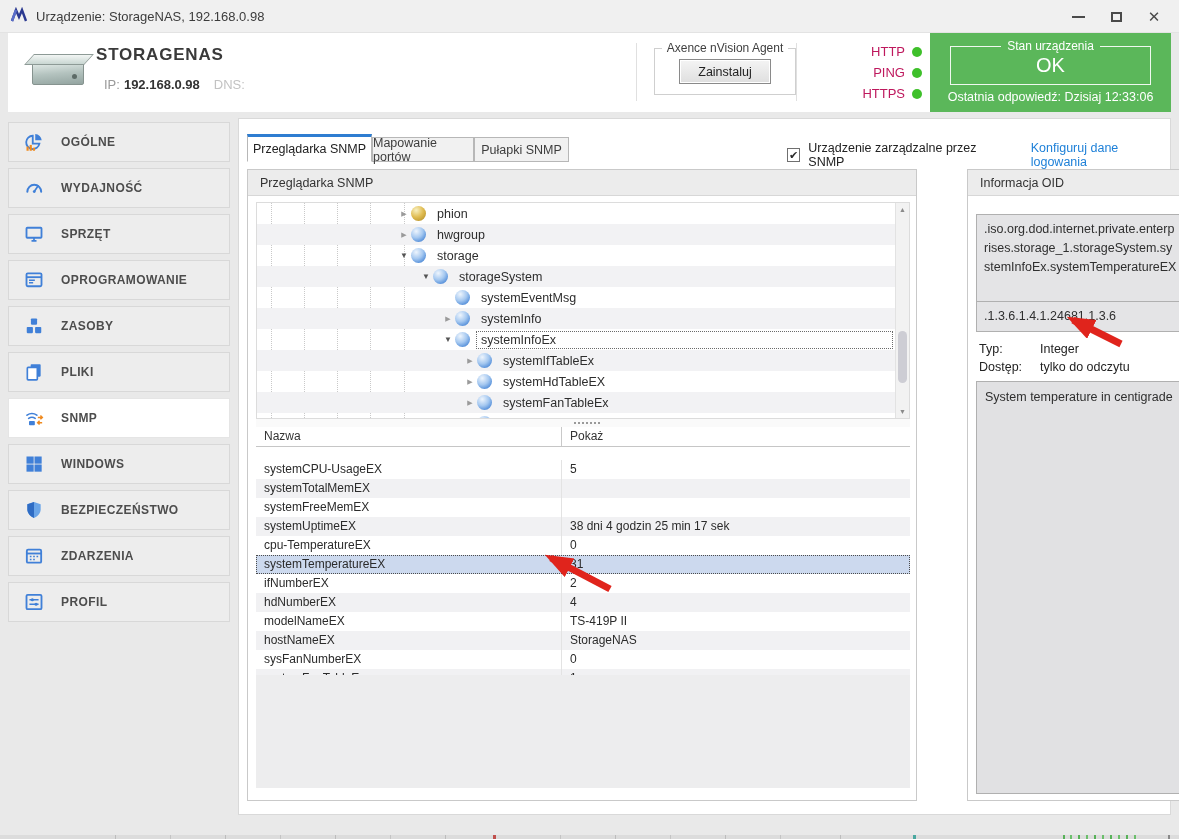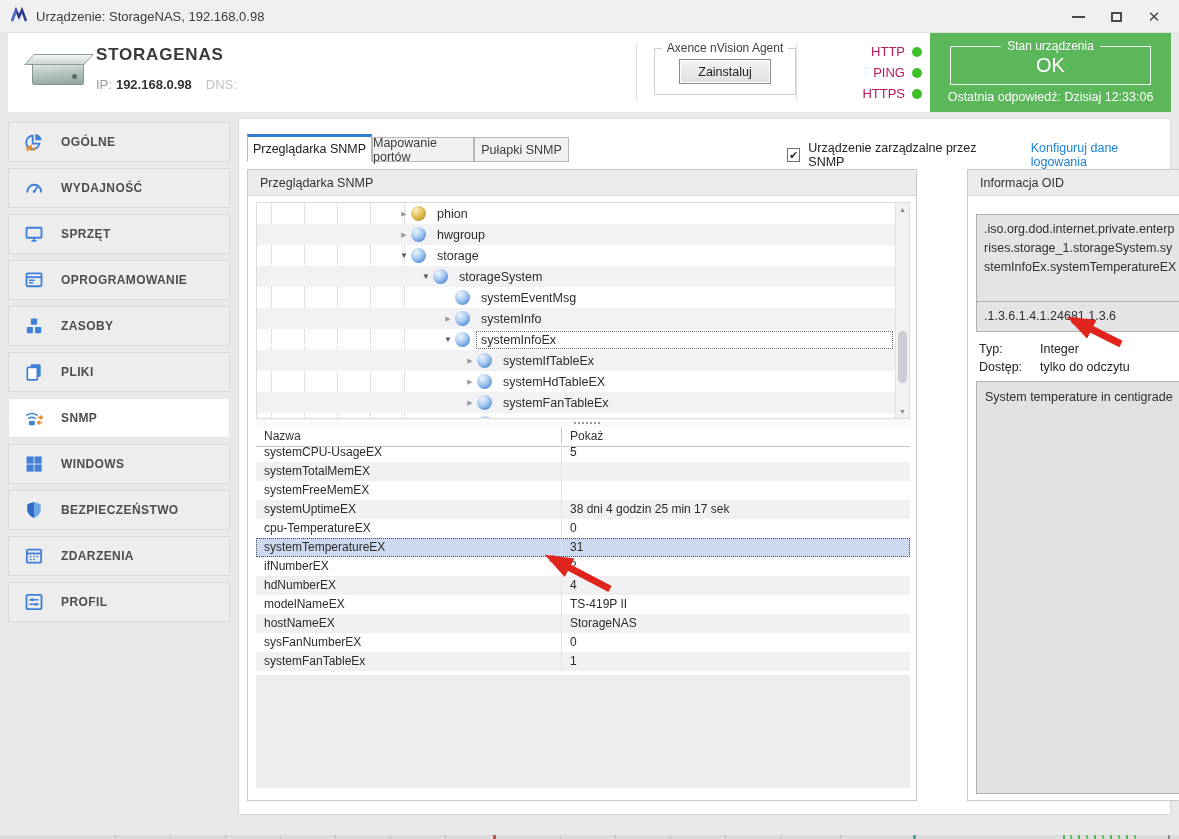--- a/index.html
+++ b/index.html
@@ -15,21 +15,21 @@
   .minbar{width:13px;height:2px;background:#4a4a4a;display:inline-block;}
   .maxbox{width:11px;height:10px;border:2px solid #4a4a4a;display:inline-block;}
   .closex{font-size:15px;font-weight:700;color:#4a4a4a;}
 
   
   .header{position:absolute;left:8px;top:33px;width:922px;height:79px;background:#fff;}
   .nas{position:absolute;left:24px;top:26px;width:52px;height:26px;background:linear-gradient(175deg,#dfe8e5 15%,#b4c3bf 55%,#93a4a0);border:1px solid #86938f;border-radius:2px;box-shadow:inset 0 5px 0 rgba(255,255,255,.55);}
   .nas:before{content:"";position:absolute;left:-4px;top:-6px;width:58px;height:9px;background:linear-gradient(#f2f6f4,#c9d6d2);border:1px solid #8d9a96;transform:skewX(-42deg);}
   .nas:after{content:"";position:absolute;right:6px;bottom:5px;width:5px;height:5px;border-radius:50%;background:#5d6b67;}
   .devname{position:absolute;left:88px;top:12px;font-size:17px;font-weight:700;letter-spacing:.8px;color:#3a3a3a;}
-  .devaddr{position:absolute;left:88px;top:44px;font-size:13px;color:#9a9a9a;}
+  .devaddr{position:absolute;left:96px;top:44px;font-size:13px;color:#9a9a9a;}
   .devaddr b{color:#333;margin:0 14px 0 4px;}
   .devaddr .dns{color:#c2c2c2;}
   .vsep{position:absolute;top:10px;height:58px;border-left:1px solid #e0e0e0;}
   fieldset.agent{position:absolute;left:646px;top:8px;width:142px;height:54px;border:1px solid #cfcfcf;margin:0;padding:2px 0 0 0;text-align:center;}
   fieldset.agent legend{font-size:12px;color:#3f3f3f;padding:0 5px;margin:0 auto;}
   .installbtn{margin-top:2px;width:92px;height:25px;background:linear-gradient(#f4f4f4,#dfdfdf);border:1px solid #8a8a8a;box-shadow:inset 0 0 0 1px #fff;font-size:12.5px;color:#222;cursor:pointer;}
   .checks{position:absolute;left:836px;top:8px;width:78px;}
   .chkrow{display:flex;align-items:center;justify-content:flex-end;height:21px;gap:7px;}
   .chkrow .cl{font-size:13px;color:#be185d;}
   .dot{width:10px;height:10px;border-radius:50%;background:var(--dot-green,#3ec02a);}
@@ -77,21 +77,21 @@
   .sarr.up{top:3px;} .sarr.dn{bottom:3px;}
   .sthumb{position:absolute;left:2px;width:9px;border-radius:5px;background:#cdcdd4;cursor:pointer;}
 
   .splitter{position:absolute;left:8px;top:249px;width:654px;height:8px;background:#fafafa;cursor:row-resize;}
   .spdots{position:absolute;left:318px;top:3px;width:28px;height:2px;background:repeating-linear-gradient(90deg,#9a9a9a 0 2px,transparent 2px 4px);}
 
   
   .thead{position:absolute;left:8px;top:257px;width:654px;height:20px;display:grid;grid-template-columns:306px 1fr;background:#fff;border-bottom:1px solid #c6c6c6;}
   .thead span{font-size:12px;color:#333;padding-left:8px;line-height:19px;}
   .thead span:first-child{border-right:1px solid #c9c9c9;}
-  .tbl{position:absolute;left:8px;top:273px;width:654px;}
+  .tbl{position:absolute;left:8px;top:290px;width:654px;}
   .rrow{display:grid;grid-template-columns:306px 1fr;height:19px;cursor:pointer;}
   .rrow.alt{background:#f1f1f3;}
   .rrow span{font-size:12px;color:#2b2b2b;padding-left:8px;line-height:19px;white-space:nowrap;overflow:hidden;}
   .rrow span:first-child{border-right:1px solid #e3e3e3;}
   .rrow.sel{background:var(--selection-blue,#ccd9ee);outline:1px dotted #4c4c4c;outline-offset:-1px;}
   .tblvoid{position:absolute;left:8px;top:505px;width:654px;height:113px;background:#ededee;}
 
   
   .oidbox{position:absolute;left:8px;width:209px;background:#e4e4e6;border:1px solid #b0b0b0;padding:5px 7px;font-size:12.5px;line-height:19px;color:#2f2f2f;word-break:break-all;}
   .oidname{top:44px;height:96px;}

